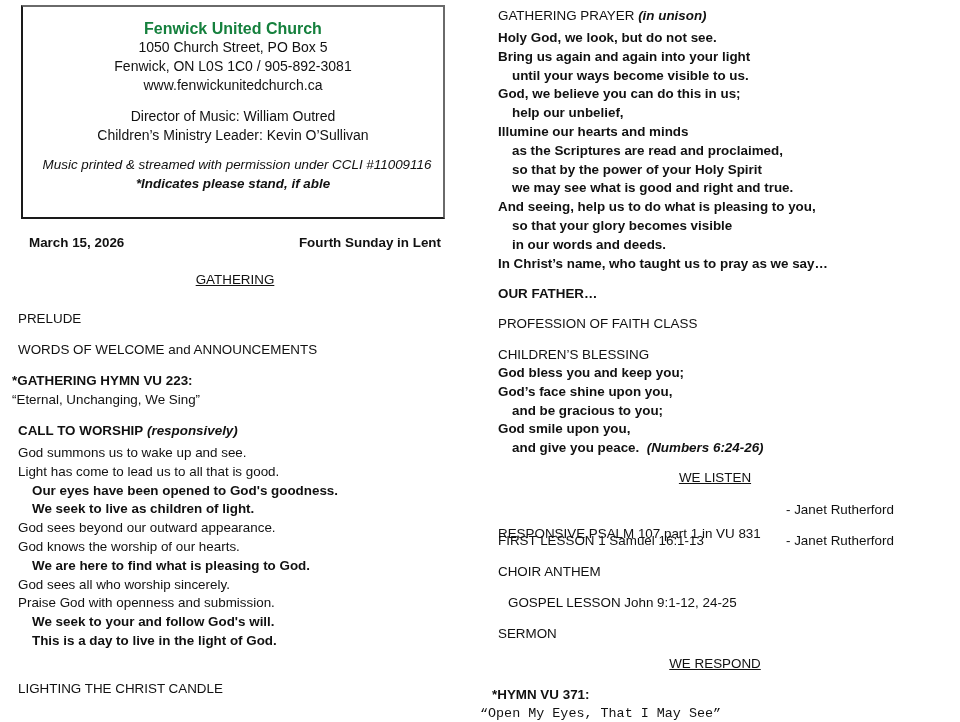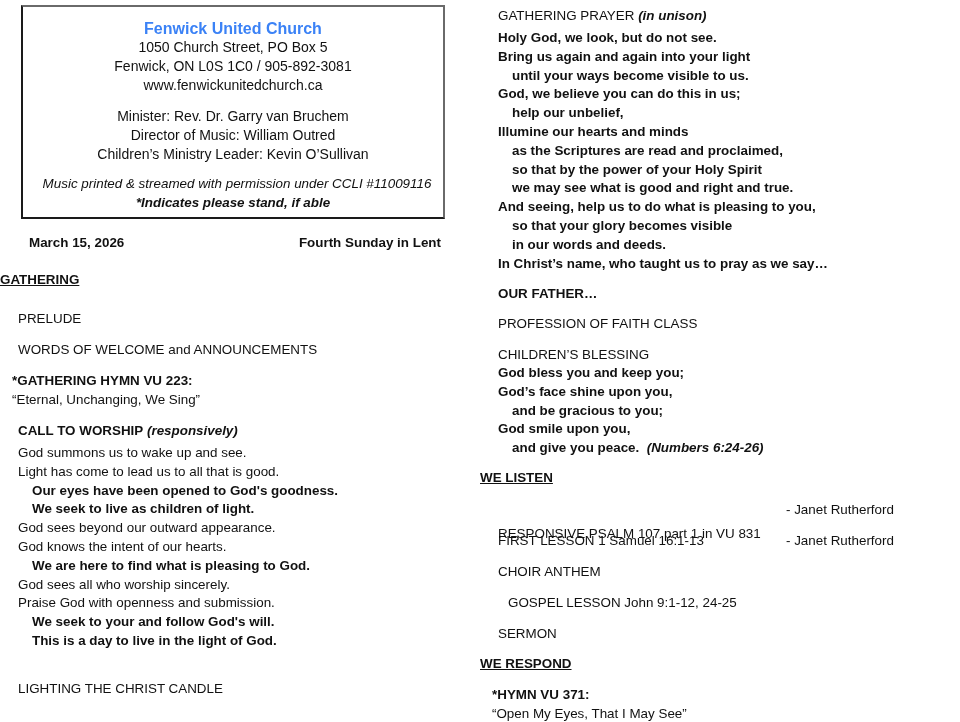--- a/index.html
+++ b/index.html
@@ -12,29 +12,29 @@
     .page { position: absolute; inset: 0; }
     .col { position: absolute; top: 0; }
     .col-left { left: 0; width: 470px; }
     .col-right { left: 480px; width: 480px; }
 
     .info-box {
       position: absolute; left: 21px; top: 5px; width: 424px; height: 214px;
       border: 2px solid #1a1a1a; border-top-color: #6a6a6a; border-right-color: #6a6a6a;
       box-sizing: border-box; text-align: center;
     }
-    .church-name { color: #3b82f6; font-weight: bold; font-size: 16px; margin-top: 12px; line-height: 19px; }
+    .church-name { color: #15803d; font-weight: bold; font-size: 16px; margin-top: 12px; line-height: 19px; }
     .info-line { line-height: 19px; font-size: 14px; }
     .staff { margin-top: 12px; }
     .ccli { margin-top: 10px; font-style: italic; line-height: 19px; padding-left: 8px; }
     .stand-note { font-style: italic; font-weight: bold; line-height: 19px; }
 
     .date-row { position: absolute; top: 235px; left: 29px; width: 412px; font-weight: bold; display: flex; justify-content: space-between; }
 
-    .section-heading { position: absolute; font-weight: bold; text-decoration: underline; }
+    .section-heading { position: absolute; font-weight: normal; text-decoration: underline; text-align: center; }
 
     .item { position: absolute; white-space: nowrap; line-height: 19px; }
     .b { font-weight: bold; }
     .i { font-style: italic; }
     .indent { padding-left: 14px; }
     .line { line-height: 18.8px; white-space: nowrap; }
     .block { position: absolute; }
     .reader { position: absolute; left: 306px; }
   </style>
 </head>
@@ -42,21 +42,20 @@
 
 <div class="page">
 
   <div class="col col-left">
     <div class="info-box">
       <div class="church-name">Fenwick United Church</div>
       <div class="info-line">1050 Church Street, PO Box 5</div>
       <div class="info-line">Fenwick, ON  L0S 1C0 / 905-892-3081</div>
       <div class="info-line">www.fenwickunitedchurch.ca</div>
       <div class="staff">
-        <div class="info-line">Minister: Rev. Dr. Garry van Bruchem</div>
         <div class="info-line">Director of Music: William Outred</div>
         <div class="info-line">Children’s Ministry Leader: Kevin O’Sullivan</div>
       </div>
       <div class="ccli">Music printed &amp; streamed with permission under CCLI #11009116</div>
       <div class="stand-note">*Indicates please stand, if able</div>
     </div>
 
     <div class="date-row">
       <span>March 15, 2026</span>
       <span>Fourth Sunday in Lent</span>
@@ -74,21 +73,21 @@
       <span class="b">CALL TO WORSHIP</span>
       <span class="b i">(responsively)</span>
     </div>
 
     <div class="block" style="left:18px;top:444px;">
       <div class="line">God summons us to wake up and see.</div>
       <div class="line">Light has come to lead us to all that is good.</div>
       <div class="line b indent">Our eyes have been opened to God's goodness.</div>
       <div class="line b indent">We seek to live as children of light.</div>
       <div class="line">God sees beyond our outward appearance.</div>
-      <div class="line">God knows the intent of our hearts.</div>
+      <div class="line">God knows the worship of our hearts.</div>
       <div class="line b indent">We are here to find what is pleasing to God.</div>
       <div class="line">God sees all who worship sincerely.</div>
       <div class="line">Praise God with openness and submission.</div>
       <div class="line b indent">We seek to your and follow God's will.</div>
       <div class="line b indent">This is a day to live in the light of God.</div>
     </div>
 
     <div class="item" style="left:18px;top:679px;">LIGHTING THE CHRIST CANDLE</div>
   </div>
 
@@ -137,15 +136,15 @@
     <div class="item" style="left:18px;top:531px;">FIRST LESSON 1 Samuel 16:1-13</div>
     <div class="item reader" style="top:531px;">- Janet Rutherford</div>
 
     <div class="item" style="left:18px;top:562px;">CHOIR ANTHEM</div>
     <div class="item" style="left:28px;top:593px;">GOSPEL LESSON John 9:1-12, 24-25</div>
     <div class="item" style="left:18px;top:624px;">SERMON</div>
 
     <div class="section-heading" style="left:0;width:470px;top:656px;">WE RESPOND</div>
 
     <div class="item b" style="left:12px;top:685px;">*HYMN VU 371:</div>
-    <div class="item" style="left:12px;top:704px;">“Open My Eyes, That I May See”</div>
+    <div class="item" style="left:0;top:704px;font-family:Liberation Mono, monospace;">“Open My Eyes, That I May See”</div>
   </div>
 </div>
 
 </body></html>

